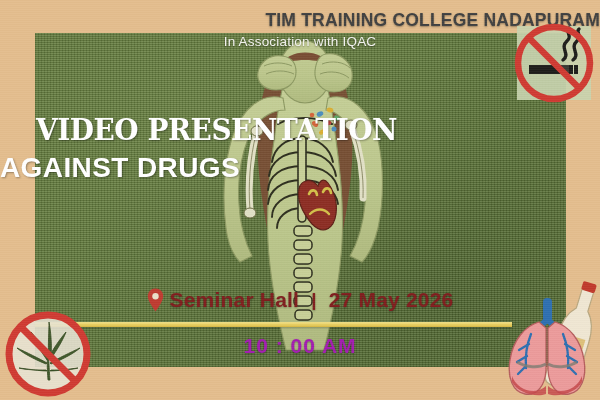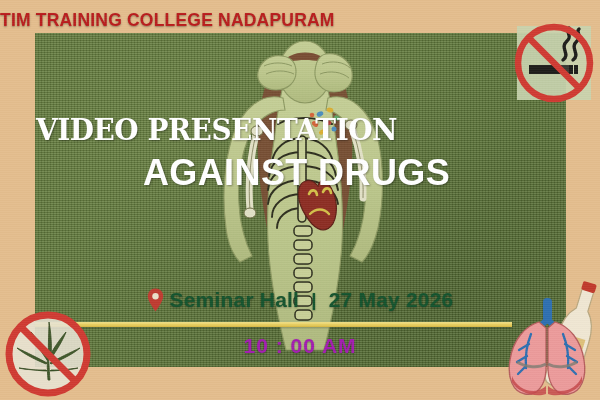--- a/index.html
+++ b/index.html
@@ -62,22 +62,22 @@
   .text-layer {
     position: absolute;
     inset: 0;
   }
 
   .org-name {
     position: absolute;
     top: 10px;
     left: 0;
     right: 0;
-    text-align: left;
-    color: #b91c1c;
+    text-align: right;
+    color: #404040;
     font-size: 17.5px;
     font-weight: bold;
     letter-spacing: .2px;
     text-shadow: 0 1px 2px rgba(0,0,0,.35);
   }
   .org-sub {
     position: absolute;
     top: 34px;
     left: 0;
     right: 0;
@@ -101,45 +101,44 @@
     transform: scaleX(.93);
     transform-origin: left center;
     text-shadow: 1px 1px 2px rgba(0,0,0,.32);
     white-space: nowrap;
   }
   .title-line2 {
     position: absolute;
     top: 152px;
     left: 0;
     width: 497px;
-    text-align: center;
+    text-align: left;
     color: #ffffff;
-    font-size: 36px;
+    font-size: 28px;
     font-weight: bold;
     letter-spacing: .4px;
     text-shadow: 1px 1px 2px rgba(0,0,0,.32);
     white-space: nowrap;
-    margin-left: 48px;
   }
 
   
   .venue-row {
     position: absolute;
     top: 288px;
     left: 0;
     right: 0;
     display: flex;
     align-items: center;
     justify-content: center;
     gap: 7px;
     white-space: nowrap;
   }
   .pin-icon { display: block; flex: 0 0 auto; margin-right: -1px; }
   .venue-text, .sep-text, .date-text {
-    color: #14532d;
+    color: #7f1d1d;
     font-size: 21px;
     font-weight: bold;
     letter-spacing: .2px;
     text-shadow: 0 1px 2px rgba(0,0,0,.30);
   }
   .sep-text { font-size: 19px; padding: 0 5px; }
 
   
   .divider {
     position: absolute;
@@ -280,20 +279,21 @@
         <circle cx="152" cy="101" r="2.5" fill="#4a8fc4"></circle>
         <circle cx="130" cy="87" r="2.3" fill="#d9643a"></circle>
       </g>
     </svg>
 
   </div>
 
   <div class="text-layer">
 
     <div class="org-name">TIM TRAINING COLLEGE NADAPURAM</div>
+    <div class="org-sub">In Association with IQAC</div>
 
     <div class="title-line1">VIDEO PRESENTATION</div>
     <div class="title-line2">AGAINST DRUGS</div>
 
     <div class="venue-row">
       <svg class="pin-icon" width="17" height="24" viewBox="0 0 17 24">
         <path d="M8.5 0.6 C4 0.6 0.8 3.9 0.8 8.3 C0.8 13.8 8.5 23.4 8.5 23.4 C8.5 23.4 16.2 13.8 16.2 8.3 C16.2 3.9 13 0.6 8.5 0.6 Z" fill="#bf3b30"></path>
         <circle cx="8.5" cy="8.2" r="3.2" fill="#eadfc8"></circle>
       </svg>
       <span class="venue-text">Seminar Hall</span>

